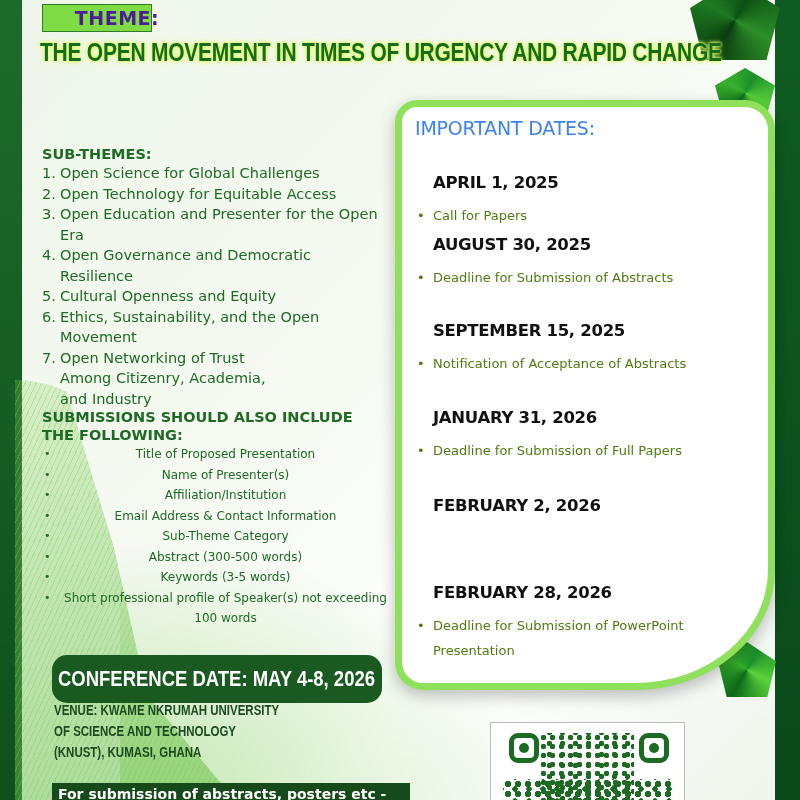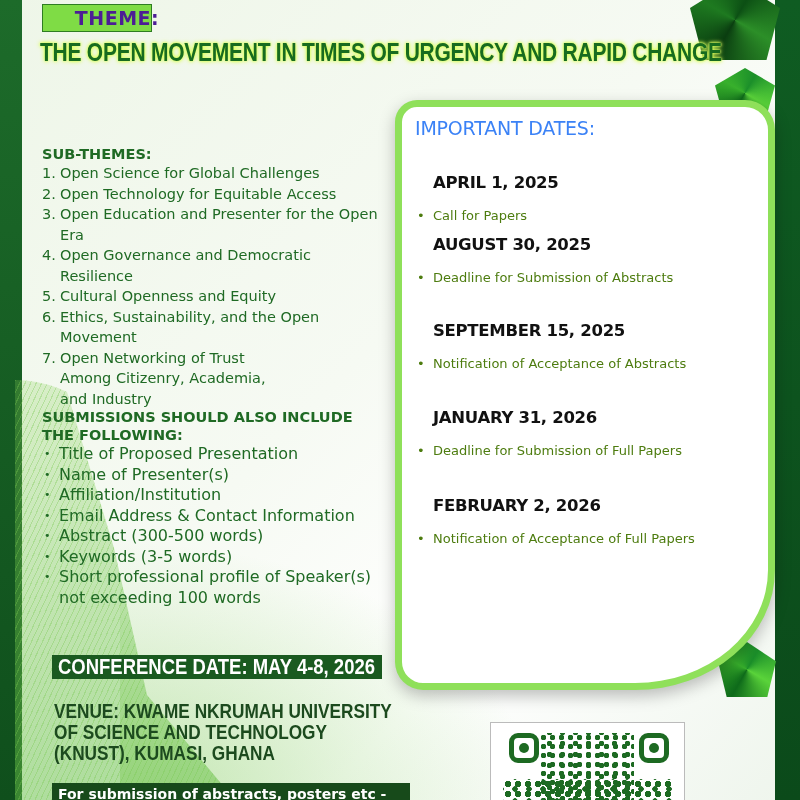--- a/index.html
+++ b/index.html
@@ -66,39 +66,40 @@
       position: relative; padding-left: 18px;
       font-size: 14.5px; line-height: 20.5px; color: #1f6a24;
     }
     .num-list li .num { position: absolute; left: 0; top: 0; }
 
     .submissions { position: absolute; left: 42px; top: 408px; width: 350px; }
     .sub-heading { width: 345px; }
     .bullet-list { list-style: none; }
     .bullet-list li {
       position: relative; padding-left: 17px;
-      font-size: 16px; line-height: 20.5px; color: #1f6a24;
+      font-size: 12px; line-height: 20.5px; color: #1f6a24; text-align: center;
     }
     .bullet-list li::before {
       content: "\2022"; position: absolute; left: 2px; top: 0; font-size: 11px;
     }
 
     .conf-banner {
-      position: absolute; left: 52px; top: 655px; width: 330px; height: 24px;
+      position: absolute; left: 52px; top: 655px; width: 330px; height: 48px;
       background: #1a5a20;
       display: flex; align-items: center; padding-left: 6px;
       font-family: "Liberation Sans", sans-serif; font-weight: bold;
       font-size: 22px; color: #ffffff;
       white-space: nowrap;
+      border-radius: 15px;
     }
     .conf-banner span { display: inline-block; transform: scaleX(0.84); transform-origin: left; }
     .venue {
       position: absolute; left: 54px; top: 700px; width: 340px;
       font-family: "Liberation Sans", sans-serif; font-weight: bold;
-      font-size: 21px; line-height: 21px; color: #1c4a1e;
+      font-size: 14px; line-height: 21px; color: #1c4a1e;
     }
     .venue div { transform: scaleX(0.82); transform-origin: left; white-space: nowrap; }
     .submit-banner {
       position: absolute; left: 52px; top: 783px; width: 358px; height: 22px;
       background: #174a1a; color: #fff;
       font-family: "DejaVu Sans", sans-serif; font-weight: bold;
       font-size: 14px; padding: 3px 6px 0; white-space: nowrap; overflow: hidden;
     }
 
     .dates-card {
@@ -178,20 +179,21 @@
   </ol>
 </section>
 
 <section class="submissions">
   <div class="section-heading sub-heading">SUBMISSIONS SHOULD ALSO INCLUDE THE FOLLOWING:</div>
   <ul class="bullet-list">
     <li>Title of Proposed Presentation</li>
     <li>Name of Presenter(s)</li>
     <li>Affiliation/Institution</li>
     <li>Email Address &amp; Contact Information</li>
+    <li>Sub-Theme Category</li>
     <li>Abstract (300-500 words)</li>
     <li>Keywords (3-5 words)</li>
     <li>Short professional profile of Speaker(s) not exceeding 100 words</li>
   </ul>
 </section>
 
 <div class="conf-banner">
   <span>CONFERENCE DATE: MAY 4-8, 2026</span>
 </div>
 <div class="venue">
@@ -215,21 +217,24 @@
   <div class="date-entry" style="top:213px">
     <div class="date-label">SEPTEMBER 15, 2025</div>
     <div class="date-desc">Notification of Acceptance of Abstracts</div>
   </div>
   <div class="date-entry" style="top:300px">
     <div class="date-label">JANUARY 31, 2026</div>
     <div class="date-desc">Deadline for Submission of Full Papers</div>
   </div>
   <div class="date-entry" style="top:388px">
     <div class="date-label">FEBRUARY 2, 2026</div>
-    <div class="date-desc">Notification of Acceptance of Full Papers</div>
+  </div>
+  <div class="date-entry" style="top:475px; width:270px">
+    <div class="date-label">FEBRUARY 28, 2026</div>
+    <div class="date-desc">Deadline for Submission of PowerPoint Presentation</div>
   </div>
 </div>
 
 <div class="qr-box">
   <div class="qr-finder" style="left:18px; top:10px;"></div>
   <div class="qr-finder" style="left:148px; top:10px;"></div>
   <div class="qr-dots"></div>
   <div class="qr-bottom"></div>
 </div>
 

